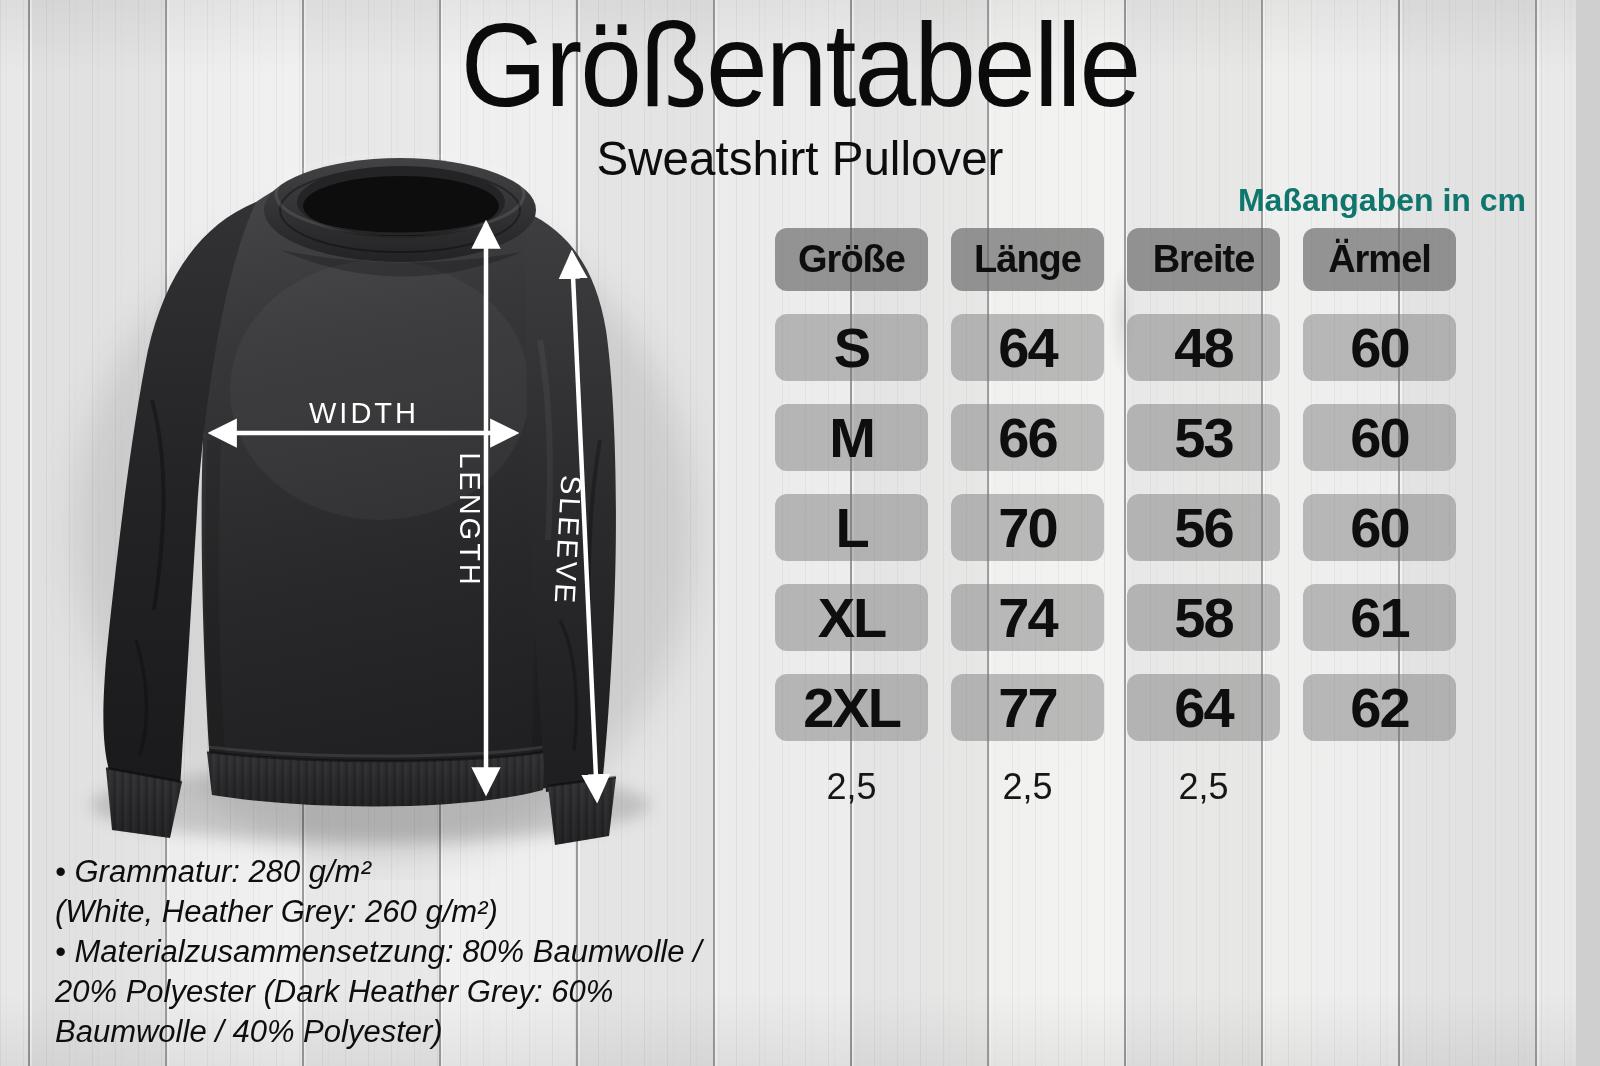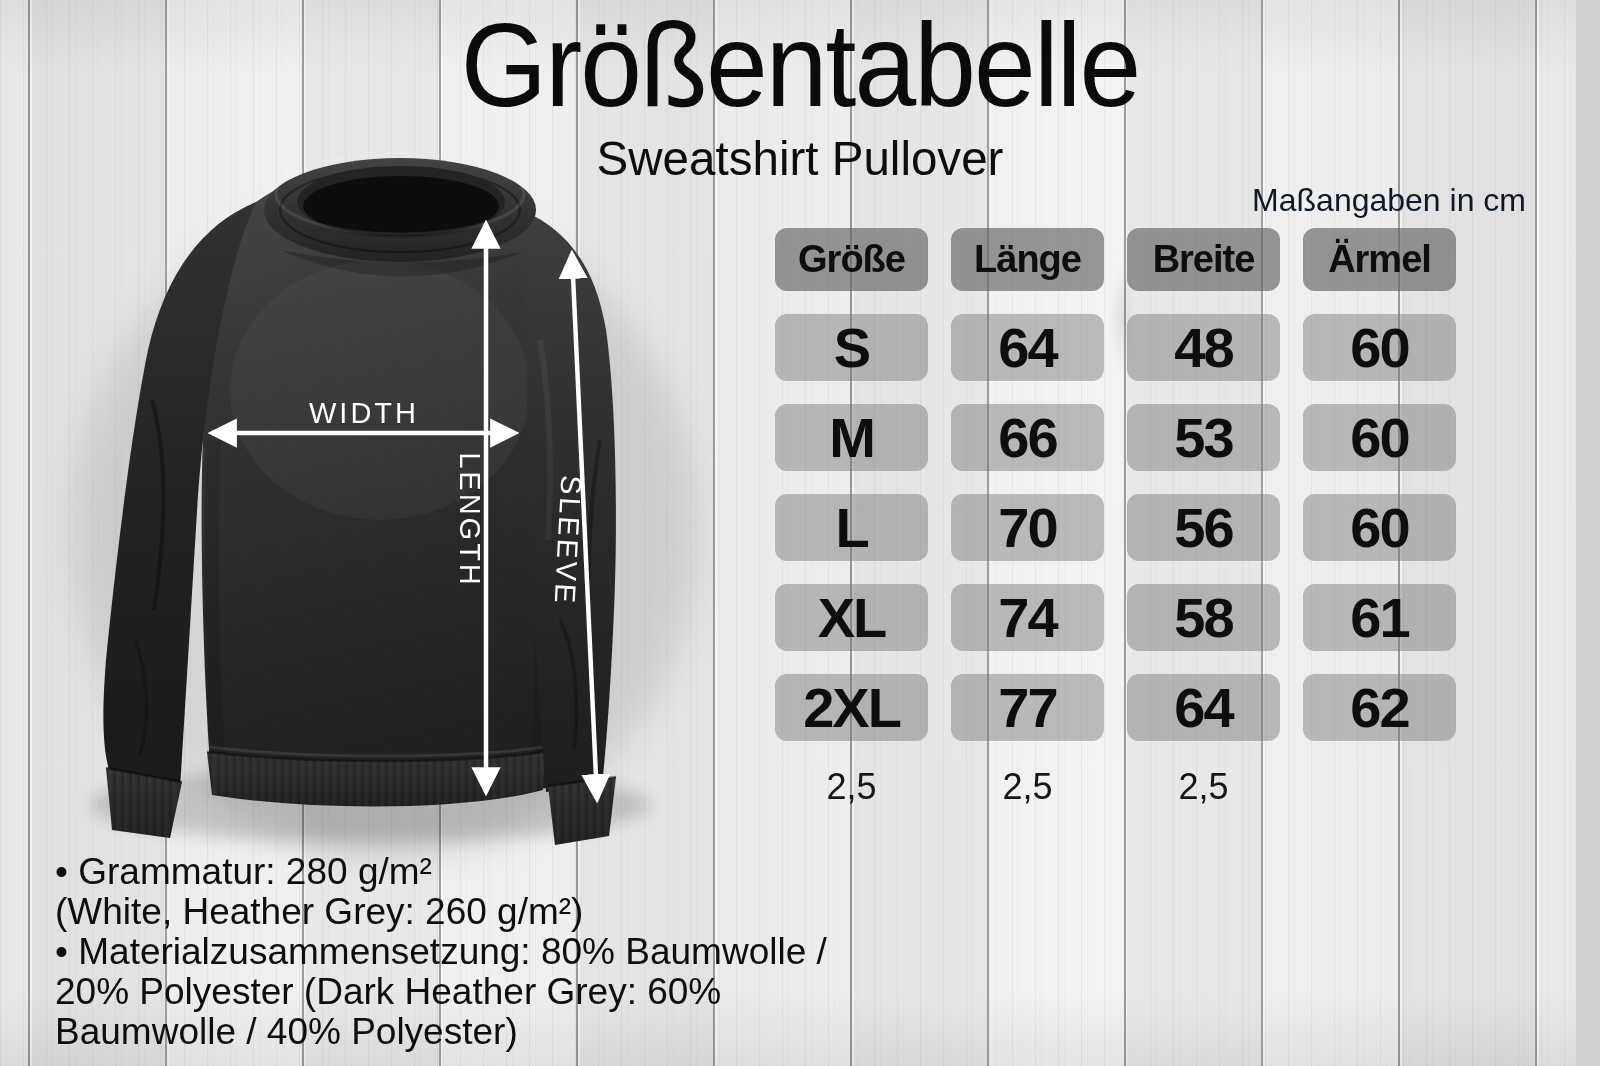--- a/index.html
+++ b/index.html
@@ -30,41 +30,41 @@
     font-size:118px; font-weight:400; letter-spacing:-2px; color:#0b0b0b;
     transform:scaleX(0.94); line-height:1.0; white-space:nowrap;
   }
   .subtitle {
     position:absolute; left:0; top:134px; width:1600px; text-align:center;
     font-size:49px; font-weight:400; color:#0d0d0d; transform:scaleX(0.97);
     line-height:1.0; white-space:nowrap;
   }
   .units-note {
     position:absolute; top:182px; left:1000px; width:526px; text-align:right;
-    font-size:32px; font-weight:400; color:#0f172a; white-space:nowrap;
+    font-size:32px; font-weight:700; color:#0f766e; white-space:nowrap;
   }
   
   #size-table {
     position:absolute; left:775px; top:228px;
     display:grid;
     grid-template-columns:repeat(4,153px);
     grid-template-rows:63px repeat(5,67px) 46px;
     column-gap:49px; row-gap:25px;gap:23px;
   }
   .cell {
     display:flex; align-items:center; justify-content:center;
     border-radius:12px; color:#0e0e0e; white-space:nowrap;
   }
   .cell.head { background:rgba(100,100,100,0.66); font-size:38px; font-weight:700; letter-spacing:-1px; }
   .cell.data { background:rgba(116,116,116,0.45); font-size:56px; font-weight:700; letter-spacing:-2px; }
   .cell.tol  { background:transparent; font-size:36px; font-weight:400; color:#161616; }
   
   #details {
     position:absolute; left:55px; top:852px;
-    font-size:37px; line-height:40px; font-weight:400; color:#0e0e0e;
+    font-size:31px; line-height:40px; font-weight:400; color:#0e0e0e;font-style:italic;
   }
   #details div { white-space:nowrap; }
   
   #garment { position:absolute; left:40px; top:140px; }
   .arrow-label { fill:#ffffff; font-size:29px; font-weight:400; letter-spacing:3px;
                  font-family:"Liberation Sans","DejaVu Sans",sans-serif; }
 </style>
 </head>
 <body>
 

